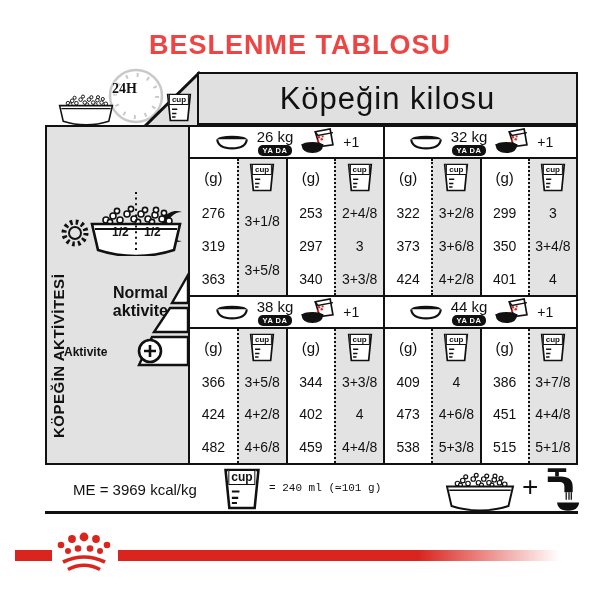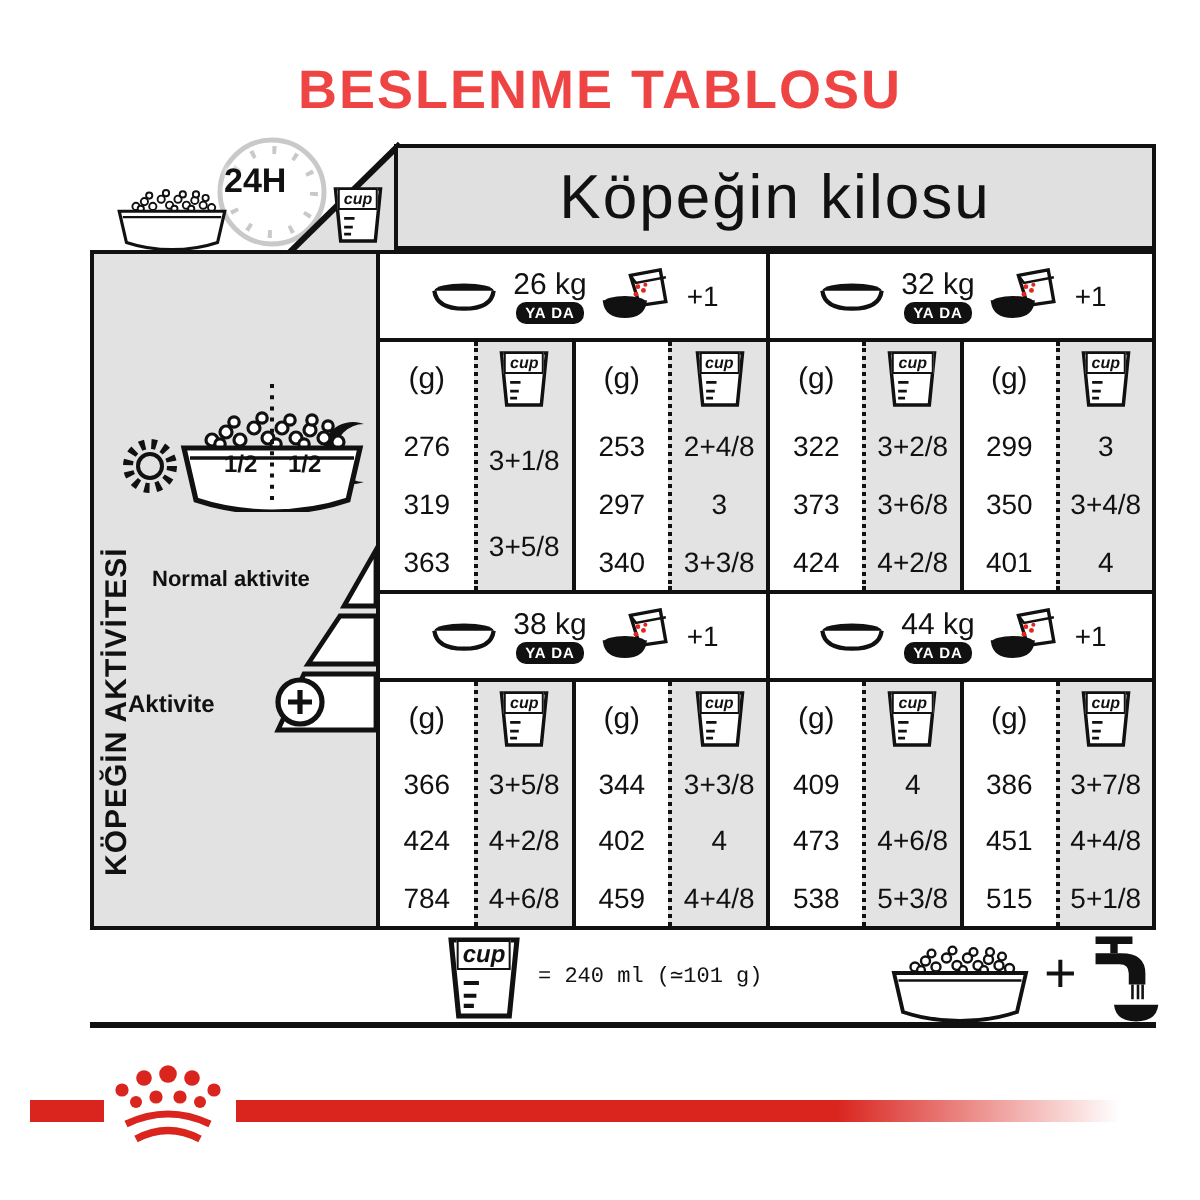--- a/index.html
+++ b/index.html
@@ -10,54 +10,54 @@
   .title { left:0; right:0; top:30px; text-align:center; font-size:27px; font-weight:800;
            letter-spacing:1px; color:#ef4444; }
 
   
   .kilosu { left:197px; top:72px; width:381px; height:53px; background:#e0e0e0;
             border:2.5px solid #111; display:flex; align-items:center; justify-content:center;
             font-size:31px; letter-spacing:1px; color:#111; }
   .tri-corner { left:138px; top:70px; width:62px; height:57px; }
   .clock { left:106px; top:66px; width:60px; height:60px; }
   .bowl24 { left:56px; top:88px; width:60px; height:40px; }
-  .h24 { left:112px; top:81px; font-size:17px; font-weight:800;
-         text-shadow:0 0 3px #fff, 0 0 3px #fff; }
-
-  
-  .cupicon { position:relative; display:inline-block; width:26px; height:31px;font-style:italic; }
+  .h24 { left:112px; top:81px; font-size:14px; font-weight:800;
+         text-shadow:0 0 3px #fff, 0 0 3px #fff;font-family:Liberation Serif, serif; }
+
+  
+  .cupicon { position:relative; display:inline-block; width:26px; height:31px; }
   .cupicon svg { position:absolute; inset:0; width:100%; height:100%; }
   .cupicon .cw { position:absolute; top:2px; left:50%; transform:translateX(-50%);
                  font-size:8px; line-height:9px; font-weight:800; background:#fff;
                  border:1.5px solid #111; padding:0 2px; letter-spacing:0; }
   .cupicon.big { width:38px; height:44px; }
   .cupicon.big .cw { font-size:12px; line-height:13px; top:3px; }
 
   
   .sidebar { left:45px; top:125px; width:143px; height:340px; background:#e2e2e2;
              border-top:2.5px solid #111; border-left:2.5px solid #111; border-bottom:2.5px solid #111; }
   .vlabel { left:50px; top:250px; height:188px; writing-mode:vertical-rl; transform:rotate(180deg);
             font-weight:800; font-size:15px; letter-spacing:0.5px; }
   .sun { left:57px; top:215px; width:36px; height:36px; }
   .moon { left:162px; top:210px; width:26px; height:33px; }
   .bowlhalf { left:86px; top:192px; width:100px; height:64px; }
   .bowlhalf svg { position:absolute; inset:0; width:100%; height:100%; }
   .half { position:absolute; top:33px; font-size:12px; font-weight:700; }
   .half.l { left:26px; } .half.r { left:58px; }
-  .normal-label { left:76px; top:284px; width:92px; font-size:11px; font-weight:800; }
+  .normal-label { left:76px; top:284px; width:92px; text-align:right; font-size:16px; font-weight:800; }
   .aktivite-label { left:64px; top:345px; width:66px; text-align:left; font-size:12px; font-weight:800; }
   .tristack { left:134px; top:271px; width:56px; height:96px; }
 
   
   .grid { left:188px; top:125px; width:390px; height:340px; border:2.5px solid #111;
           display:grid; grid-template-columns:1fr 1fr; grid-template-rows:1fr 1fr; background:#fff; }
   .wblock { display:flex; flex-direction:column; min-width:0; }
   .wblock:nth-child(even) { border-left:2.5px solid #111; }
   .wblock:nth-child(n+3) { border-top:2.5px solid #111; }
-  .whead { height:42px; display:flex; align-items:center; justify-content:center; gap:7px; }
+  .whead { height:30px; display:flex; align-items:center; justify-content:center; gap:7px; }
   .whead .mini { width:36px; height:17px; }
   .kgwrap { display:flex; flex-direction:column; align-items:center; }
   .kg { font-size:15px; line-height:16px; }
   .yada { background:#111; color:#fff; font-size:7.5px; font-weight:800; line-height:9px;
           padding:1px 5px; border-radius:5px; letter-spacing:0.5px; }
   .bagbowl { width:36px; height:28px; }
   .plusone { font-size:14px; }
   .wgrid { flex:1; display:flex; border-top:2.5px solid #111; }
   .wcol { flex:1; display:flex; flex-direction:column; min-width:0; }
   .wcol.cup { background:#e3e3e3; border-left:2px dotted #111; }
@@ -325,21 +325,21 @@
       <svg class="bagbowl" viewBox="0 0 38 30">
             <use href="#s-bagbowl"></use>
           </svg>
       <span class="plusone">+1</span>
     </div>
     <div class="wgrid">
       <div class="wcol g">
         <div class="unit">(g)</div>
         <div class="val">366</div>
         <div class="val">424</div>
-        <div class="val">784</div>
+        <div class="val">482</div>
       </div>
       <div class="wcol cup">
         <div class="unit">
           <span class="cupicon">
             <svg viewBox="0 0 30 34">
                   <use href="#s-cup"></use>
                 </svg>
             <span class="cw">cup</span>
           </span>
         </div>
@@ -421,20 +421,21 @@
         <div class="val">3+7/8</div>
         <div class="val">4+4/8</div>
         <div class="val">5+1/8</div>
       </div>
     </div>
   </div>
 </div>
 
   
   <div class="abs footer">
+    <span class="me">ME = 3969 kcal/kg</span>
     <span class="cupicon big fcup">
       <svg viewBox="0 0 30 34">
           <use href="#s-cup"></use>
         </svg>
       <span class="cw">cup</span>
     </span>
     <span class="equiv">= 240 ml (≃101 g)</span>
     <svg class="fbowl" viewBox="0 0 100 60">
         <use href="#s-bowl"></use>
       </svg>

